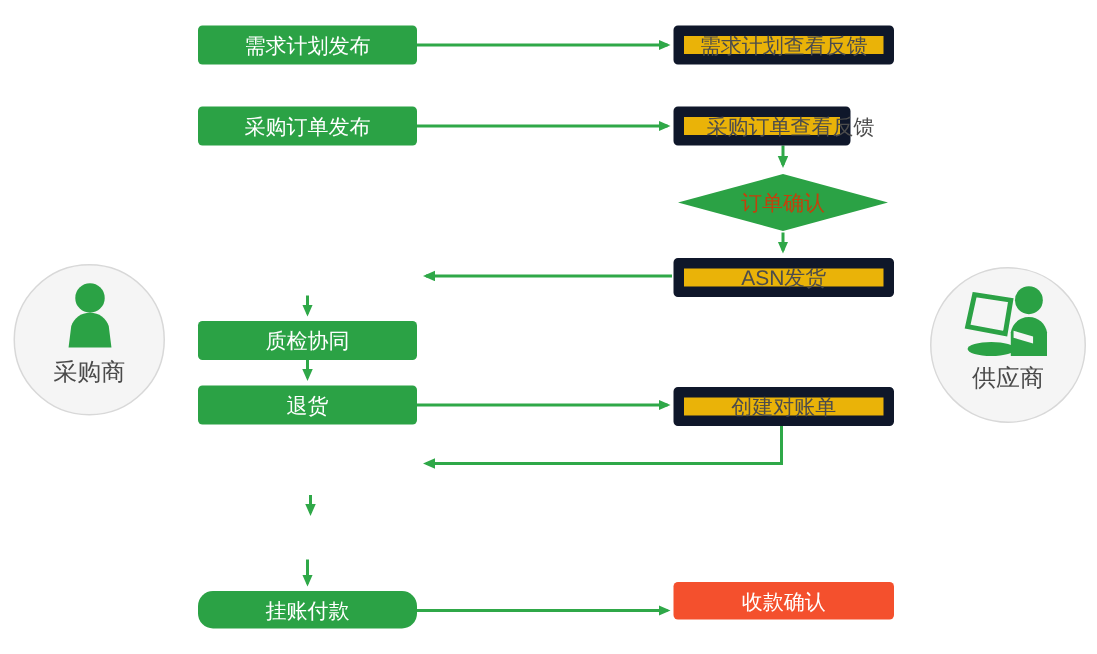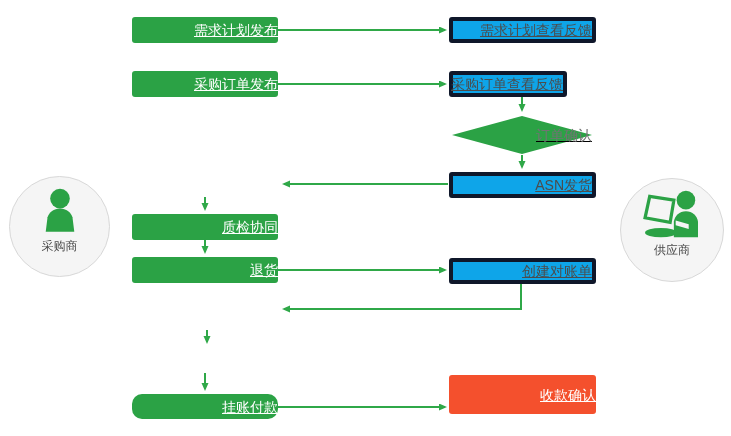--- a/index.html
+++ b/index.html
@@ -2,36 +2,36 @@
 <html><head>
 <meta charset="utf-8">
 <style>
   html,body{margin:0;padding:0;background:#ffffff;}
   .canvas{
     position:relative;width:731px;height:436px;background:#ffffff;overflow:hidden;
     font-family:"Liberation Sans","DejaVu Sans",sans-serif;
   }
   .wires{position:absolute;left:0;top:0;width:731px;height:436px;pointer-events:none;}
   .node{
-    position:absolute;display:flex;align-items:center;justify-content:flex-end;
-    box-sizing:border-box;font-size:14px;line-height:1;white-space:nowrap;text-decoration:underline;
+    position:absolute;display:flex;align-items:center;justify-content:center;
+    box-sizing:border-box;font-size:14px;line-height:1;white-space:nowrap;
   }
   .green{background:#2BA245;color:#ffffff;border-radius:3px;}
-  .plain{background:#0ea5e9;border:4px solid #0f172a;color:#4c4c4c;border-radius:3px;}
+  .plain{background:#eab308;border:7px solid #0f172a;color:#4c4c4c;border-radius:3px;}
   .red{background:#F4502D;color:#ffffff;border-radius:3px;}
   .diamond{background:none;border:none;padding:0;}
   .diamond .dshape{position:absolute;left:0;top:0;width:100%;height:100%;}
   .diamond .dlabel{position:relative;z-index:1;}
-  .diamond.green-d .dlabel{color:#737373;}
+  .diamond.green-d .dlabel{color:#c2410c;}
   .diamond.gray-d .dlabel{color:#4c4c4c;}
   .actor{
     position:absolute;border-radius:50%;background:#F5F5F5;border:1px solid #D8D8D8;
     display:flex;flex-direction:column;align-items:center;box-sizing:border-box;
   }
-  .actor .alabel{font-size:12px;color:#4a4a4a;margin-top:1px;font-family:Liberation Mono, monospace;}
+  .actor .alabel{font-size:16px;color:#4a4a4a;margin-top:1px;font-family:Liberation Mono, monospace;}
   .actor .aicon{margin-top:10px;}
 </style>
 </head>
 <body>
 
 <div class="canvas">
 
   <svg class="wires" viewBox="0 0 731 436">
     <defs>
       <marker id="ah" markerWidth="10" markerHeight="8" refX="6" refY="3.5" orient="auto" markerUnits="userSpaceOnUse">
@@ -100,17 +100,17 @@
       <polygon points="70,0 140,19 70,38 0,19" fill="#2BA245"></polygon>
     </svg>
     <span class="dlabel">订单确认</span>
   </div>
   <div class="node plain" style="left:449px;top:172px;width:147px;height:26px;">
     <span>ASN发货</span>
   </div>
   <div class="node plain" style="left:449px;top:258px;width:147px;height:26px;">
     <span>创建对账单</span>
   </div>
-  <div class="node red" style="left:449px;top:375px;width:147px;height:39px;">
+  <div class="node red" style="left:449px;top:388px;width:147px;height:25px;">
     <span>收款确认</span>
   </div>
 
 </div>
 
 </body></html>

